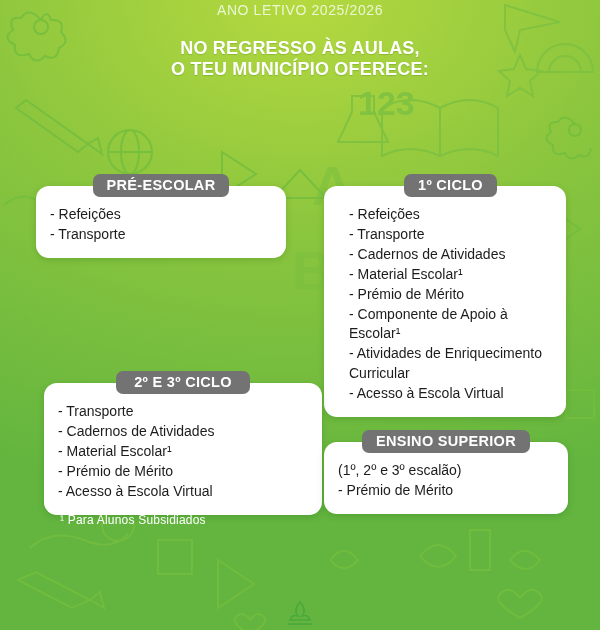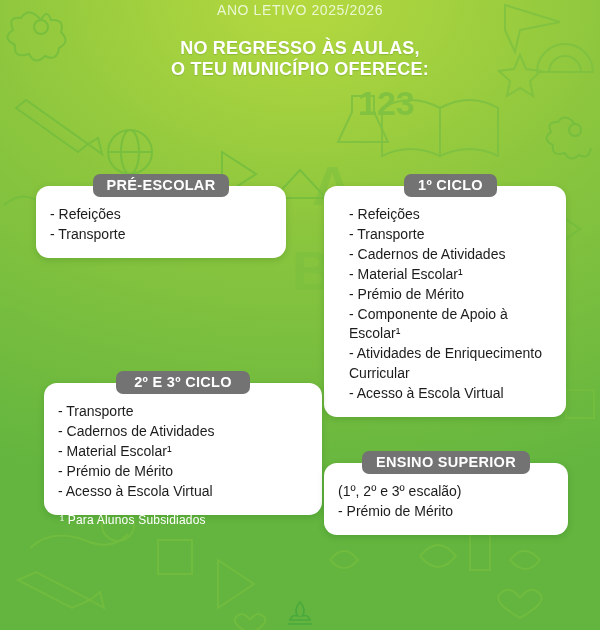--- a/index.html
+++ b/index.html
@@ -81,21 +81,21 @@
     font-size: 14px;
     line-height: 1.42;
     padding-left: 0;
     white-space: pre-line;
   }
 
   
   #card-pre      { left: 36px;  top: 186px; width: 250px; }
   #card-ciclo1   { left: 324px; top: 186px; width: 242px; padding-left: 25px; }
   #card-23       { left: 36px;  top: 383px; width: 278px; margin-left: 8px; }
-  #card-superior { left: 324px; top: 463px; width: 244px; }
+  #card-superior { left: 324px; top: 442px; width: 244px; }
 
   .footnote {
     position: absolute;
     left: 60px;
     top: 513px;
     color: #ffffff;
     font-size: 12px;
     letter-spacing: 0.2px;
   }
 

